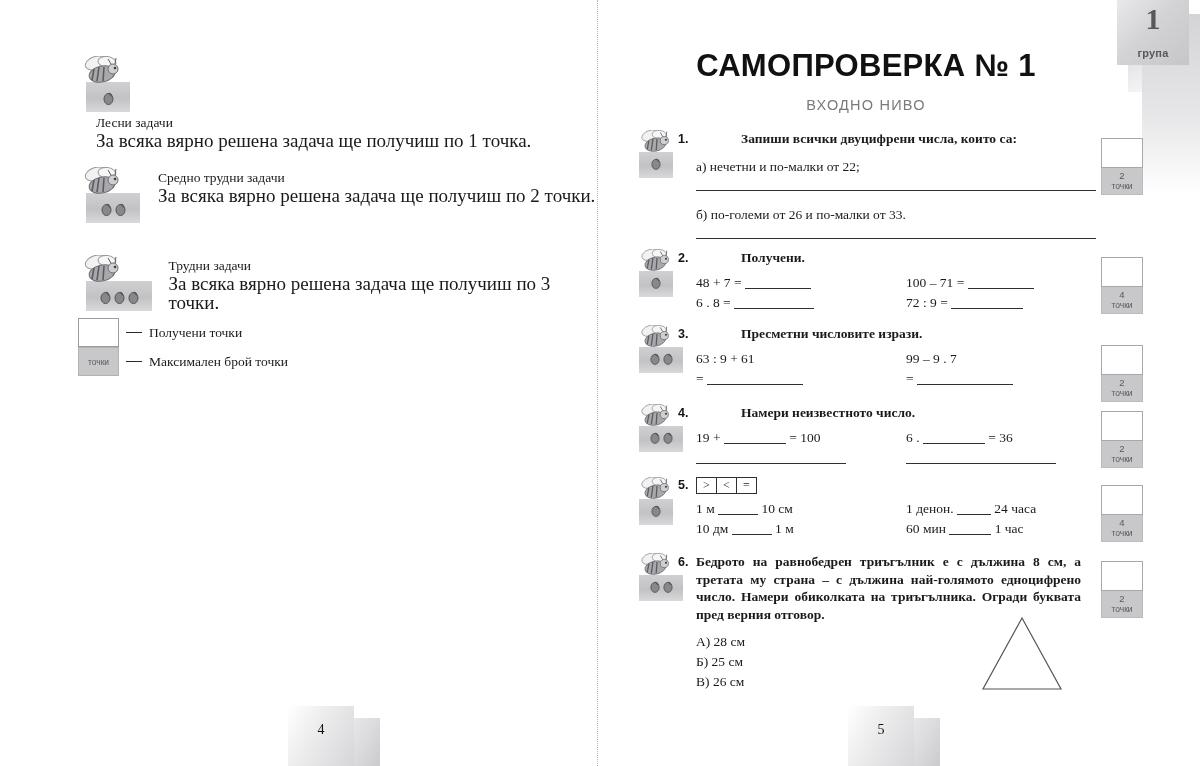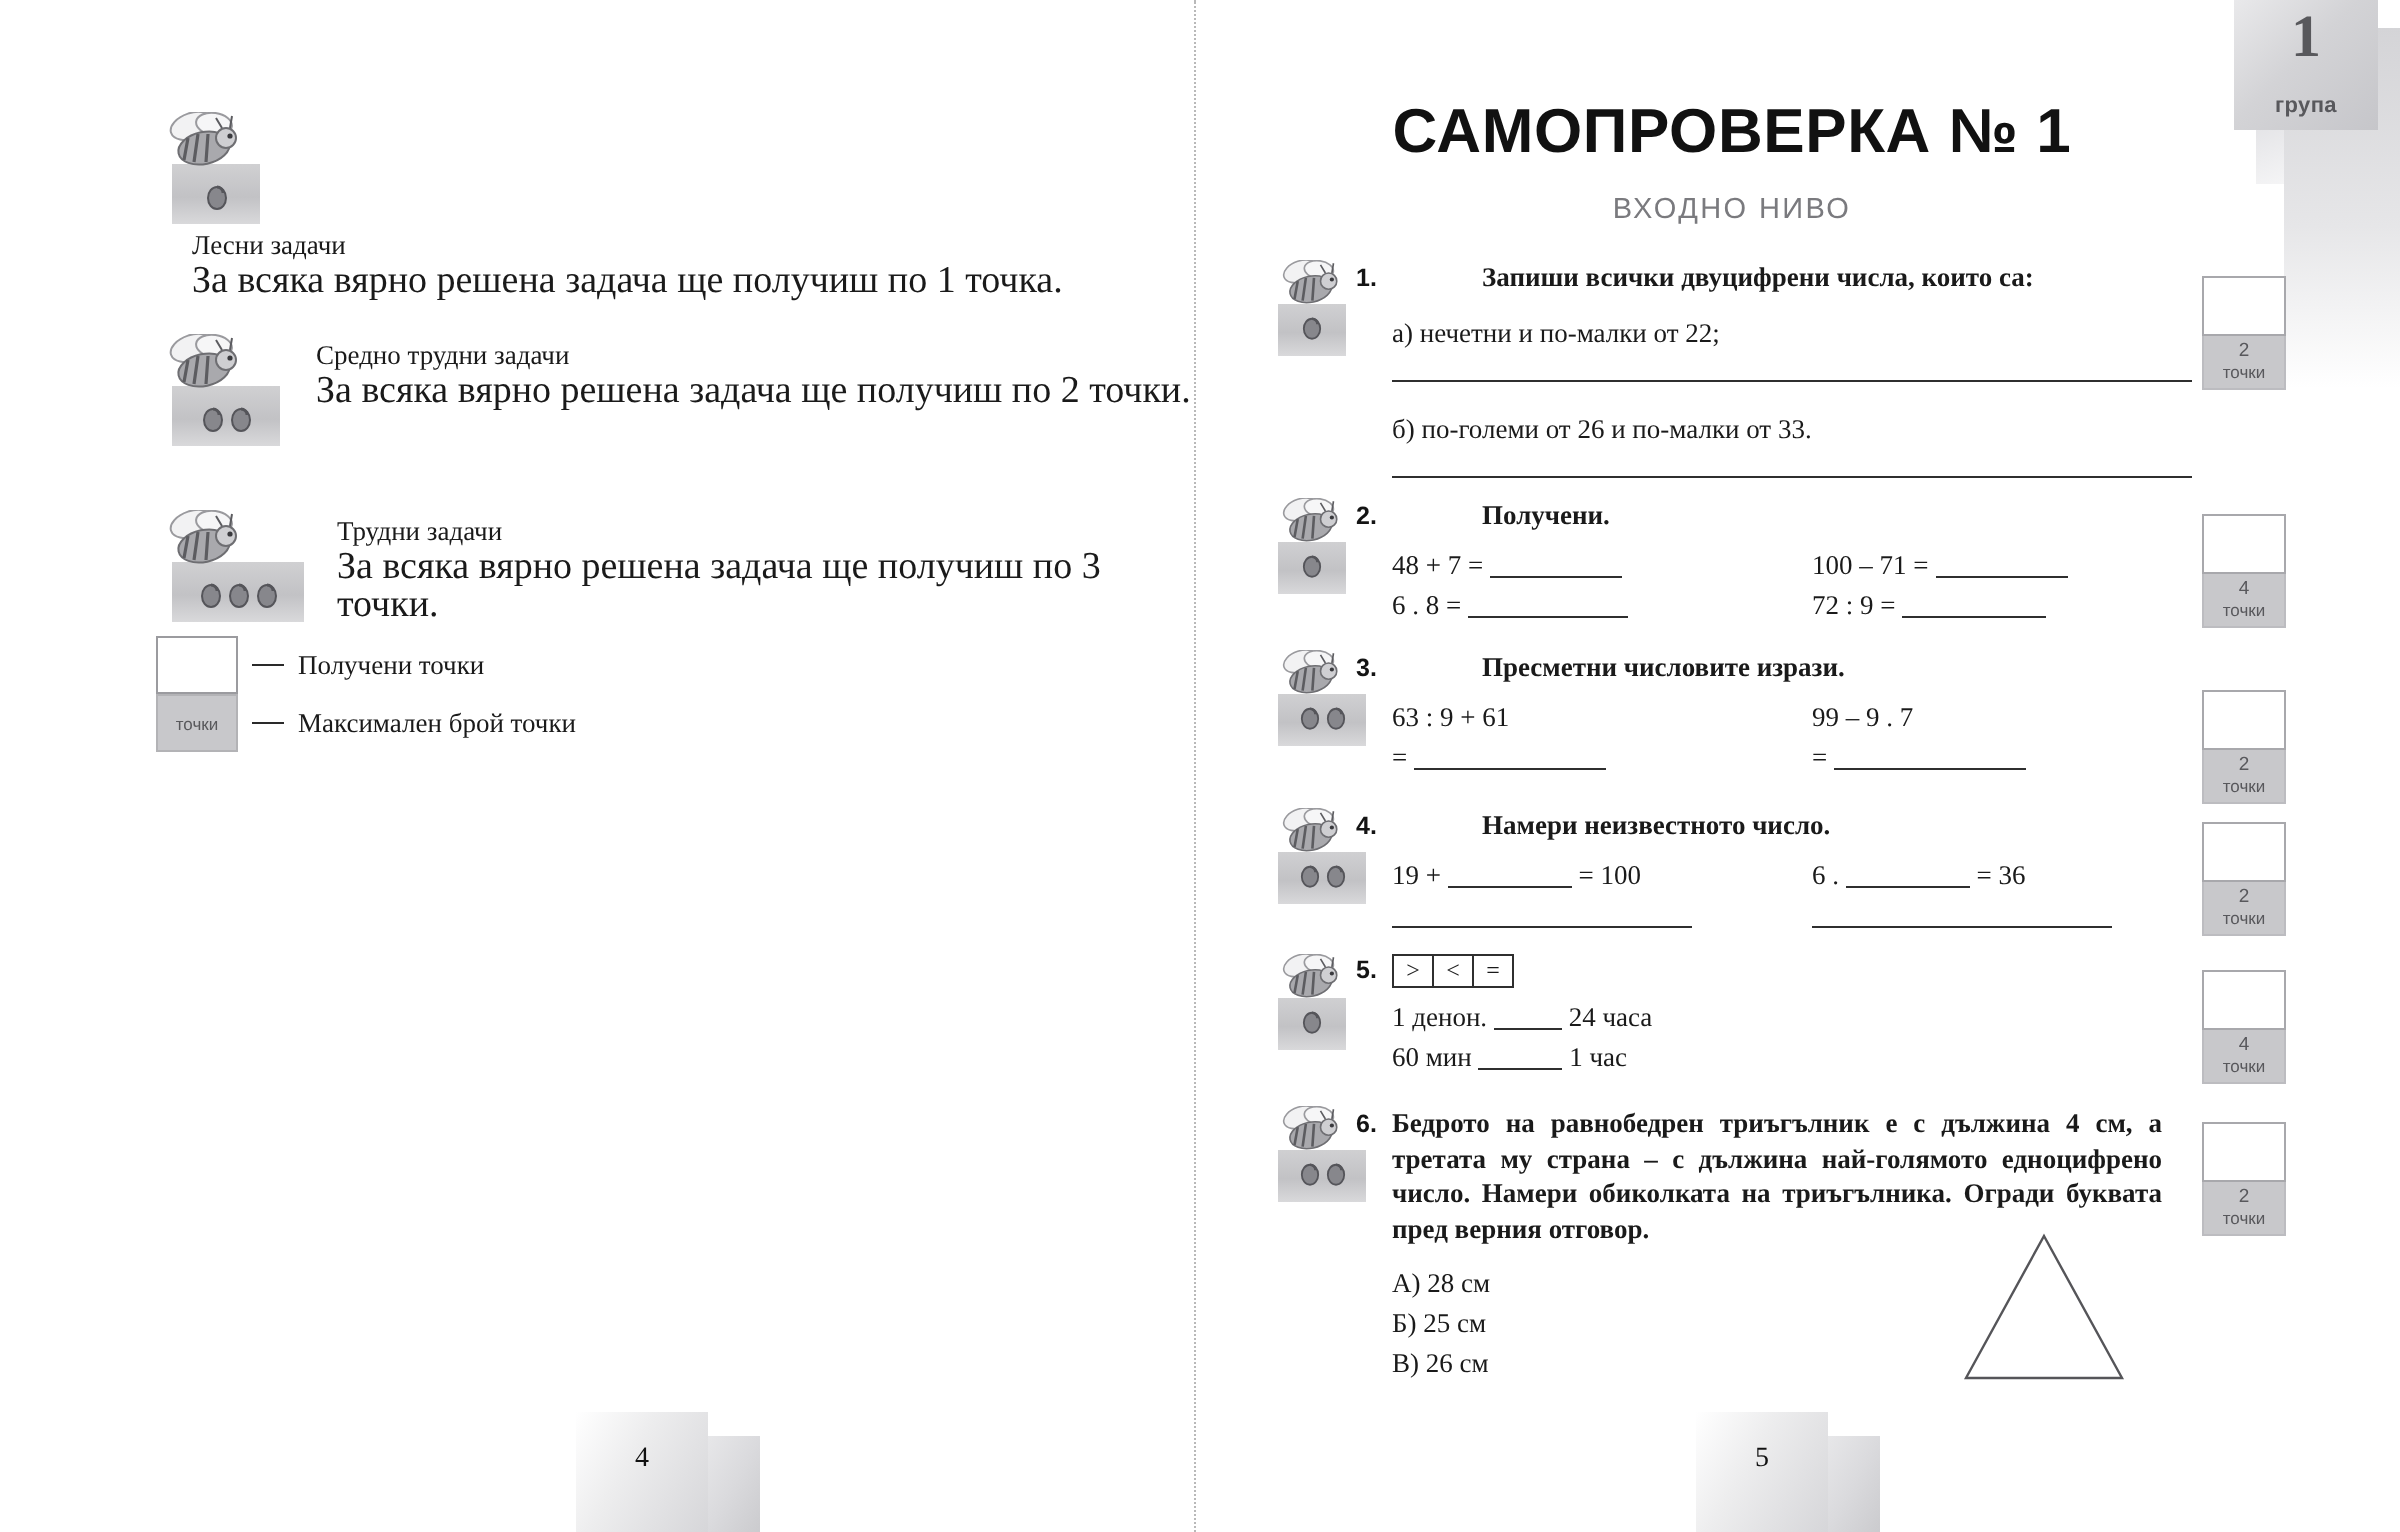--- a/index.html
+++ b/index.html
@@ -516,20 +516,32 @@
       <div class="task-body">
         <div class="task-head">
           <div class="task-num">5.</div>
           <div class="signs">
             <div class="sign">&gt;</div>
             <div class="sign">&lt;</div>
             <div class="sign">=</div>
           </div>
         </div>
         <div class="cols" style="margin-top:5px;">
+          <div class="col">
+            <div class="task-line">
+              <span>1 м</span>
+              <span class="blank" style="width:40px;"></span>
+              <span>10 см</span>
+            </div>
+            <div class="task-line">
+              <span>10 дм</span>
+              <span class="blank" style="width:40px;"></span>
+              <span>1 м</span>
+            </div>
+          </div>
           <div class="col2">
             <div class="task-line">
               <span>1 денон.</span>
               <span class="blank" style="width:34px;"></span>
               <span>24 часа</span>
             </div>
             <div class="task-line">
               <span>60 мин</span>
               <span class="blank" style="width:42px;"></span>
               <span>1 час</span>
@@ -567,21 +579,21 @@
             <svg width="10" height="14" viewBox="0 0 11 15">
                 <ellipse cx="5.5" cy="9" rx="4.5" ry="5.5" fill="#87878c" stroke="#55555a" stroke-width="1"></ellipse>
                 <path d="M5.5 3.5 a3 3 0 0 1 3 3" stroke="#55555a" stroke-width="1.4" fill="none"></path>
               </svg>
           </div>
         </div>
       </div>
       <div class="task-body">
         <div class="task-head">
           <div class="task-num">6.</div>
-          <div class="task-prose" style="width:385px;">Бедрото на равнобедрен триъгълник е с дължина 4 см, а третата му страна – с дължина най-голямото едноцифрено число. Намери обиколката на триъгълника. Огради буквата пред верния отговор.</div>
+          <div class="task-prose" style="width:385px;">Бедрото на равнобедрен триъгълник е с дължина 8 см, а третата му страна – с дължина най-голямото едноцифрено число. Намери обиколката на триъгълника. Огради буквата пред верния отговор.</div>
         </div>
         <div class="task-line indent" style="margin-top:9px;">А) 28 см</div>
         <div class="task-line indent">Б) 25 см</div>
         <div class="task-line indent">В) 26 см</div>
       </div>
       <div class="triangle-wrap" style="left:345px;top:62px;">
         <svg width="84" height="78" viewBox="0 0 84 78">
           <polygon points="42,3 81,74 3,74" fill="none" stroke="#555559" stroke-width="1.2"></polygon>
         </svg>
       </div>

